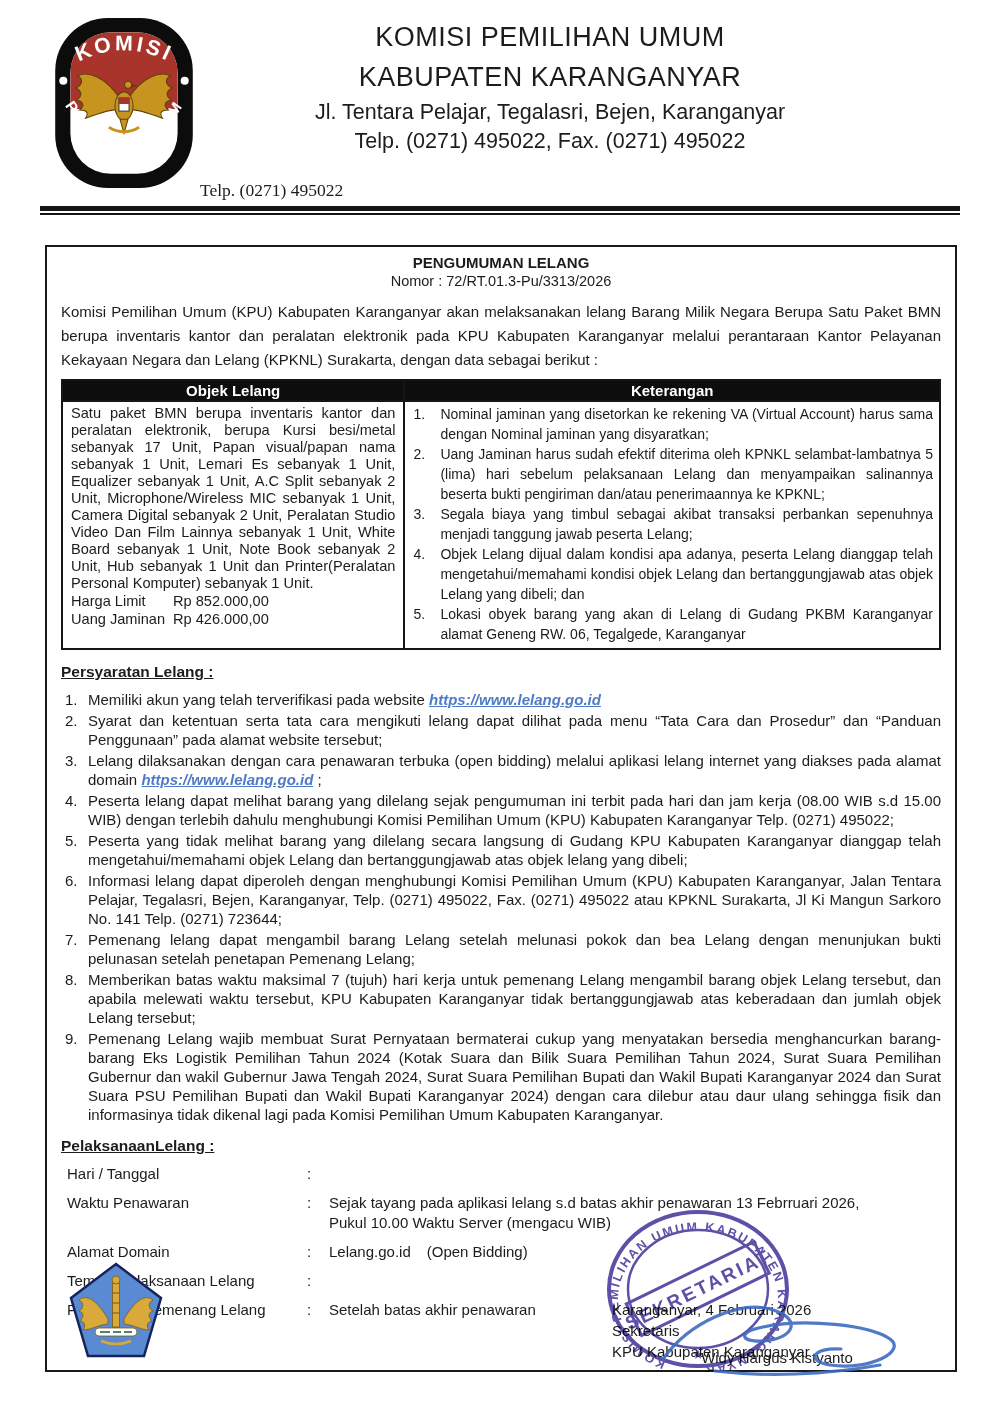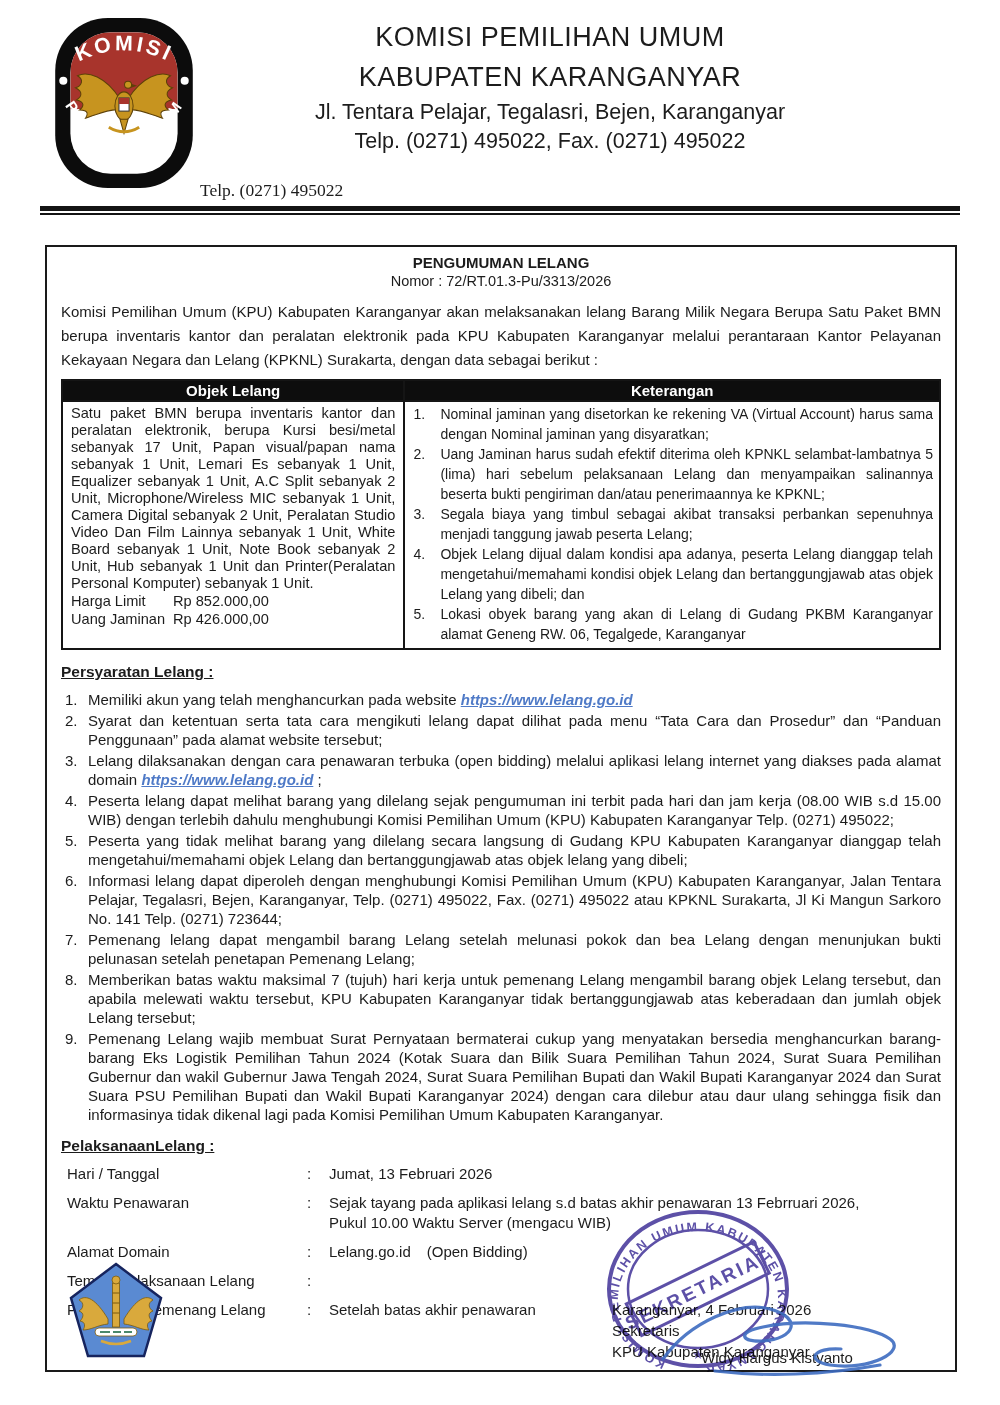--- a/index.html
+++ b/index.html
@@ -144,37 +144,36 @@
               <li>Lokasi obyek barang yang akan di Lelang di Gudang PKBM Karanganyar alamat Geneng RW. 06, Tegalgede, Karanganyar</li>
             </ol>
           </td>
         </tr>
       </tbody>
     </table>
 
     <div class="sec-heading">Persyaratan Lelang :</div>
 
     <ol class="syarat">
-      <li><span>Memiliki akun yang telah menghancurkan pada website </span><span class="doclink">https://www.lelang.go.id</span></li>
+      <li><span>Memiliki akun yang telah terverifikasi pada website </span><span class="doclink">https://www.lelang.go.id</span></li>
       <li>Syarat dan ketentuan serta tata cara mengikuti lelang dapat dilihat pada menu “Tata Cara dan Prosedur” dan “Panduan Penggunaan” pada alamat website tersebut;</li>
       <li><span>Lelang dilaksanakan dengan cara penawaran terbuka (open bidding) melalui aplikasi lelang internet yang diakses pada alamat domain </span><span class="doclink">https://www.lelang.go.id</span><span> ;</span></li>
       <li>Peserta lelang dapat melihat barang yang dilelang sejak pengumuman ini terbit pada hari dan jam kerja (08.00 WIB s.d 15.00 WIB) dengan terlebih dahulu menghubungi Komisi Pemilihan Umum (KPU) Kabupaten Karanganyar Telp. (0271) 495022;</li>
       <li>Peserta yang tidak melihat barang yang dilelang secara langsung di Gudang KPU Kabupaten Karanganyar dianggap telah mengetahui/memahami objek Lelang dan bertanggungjawab atas objek lelang yang dibeli;</li>
       <li>Informasi lelang dapat diperoleh dengan menghubungi Komisi Pemilihan Umum (KPU) Kabupaten Karanganyar, Jalan Tentara Pelajar, Tegalasri, Bejen, Karanganyar, Telp. (0271) 495022, Fax. (0271) 495022 atau KPKNL Surakarta, Jl Ki Mangun Sarkoro No. 141 Telp. (0271) 723644;</li>
       <li>Pemenang lelang dapat mengambil barang Lelang setelah melunasi pokok dan bea Lelang dengan menunjukan bukti pelunasan setelah penetapan Pemenang Lelang;</li>
       <li>Memberikan batas waktu maksimal 7 (tujuh) hari kerja untuk pemenang Lelang mengambil barang objek Lelang tersebut, dan apabila melewati waktu tersebut, KPU Kabupaten Karanganyar tidak bertanggungjawab atas keberadaan dan jumlah objek Lelang tersebut;</li>
       <li>Pemenang Lelang wajib membuat Surat Pernyataan bermaterai cukup yang menyatakan bersedia menghancurkan barang-barang Eks Logistik Pemilihan Tahun 2024 (Kotak Suara dan Bilik Suara Pemilihan Tahun 2024, Surat Suara Pemilihan Gubernur dan wakil Gubernur Jawa Tengah 2024, Surat Suara Pemilihan Bupati dan Wakil Bupati Karanganyar 2024 dan Surat Suara PSU Pemilihan Bupati dan Wakil Bupati Karanganyar 2024) dengan cara dilebur atau daur ulang sehingga fisik dan informasinya tidak dikenal lagi pada Komisi Pemilihan Umum Kabupaten Karanganyar.</li>
     </ol>
 
     <div class="sec-heading">PelaksanaanLelang :</div>
 
     <div class="prow">
       <div class="plabel">Hari / Tanggal</div>
       <div class="pcolon">:</div>
-      <div class="pvalue">Jumat, 13 Februari 2026</div>
     </div>
     <div class="prow">
       <div class="plabel">Waktu Penawaran</div>
       <div class="pcolon">:</div>
       <div class="pvalue">Sejak tayang pada aplikasi lelang s.d batas akhir penawaran 13 Febrruari 2026,
 Pukul 10.00 Waktu Server (mengacu WIB)</div>
     </div>
     <div class="prow">
       <div class="plabel">Alamat Domain</div>
       <div class="pcolon">:</div>

